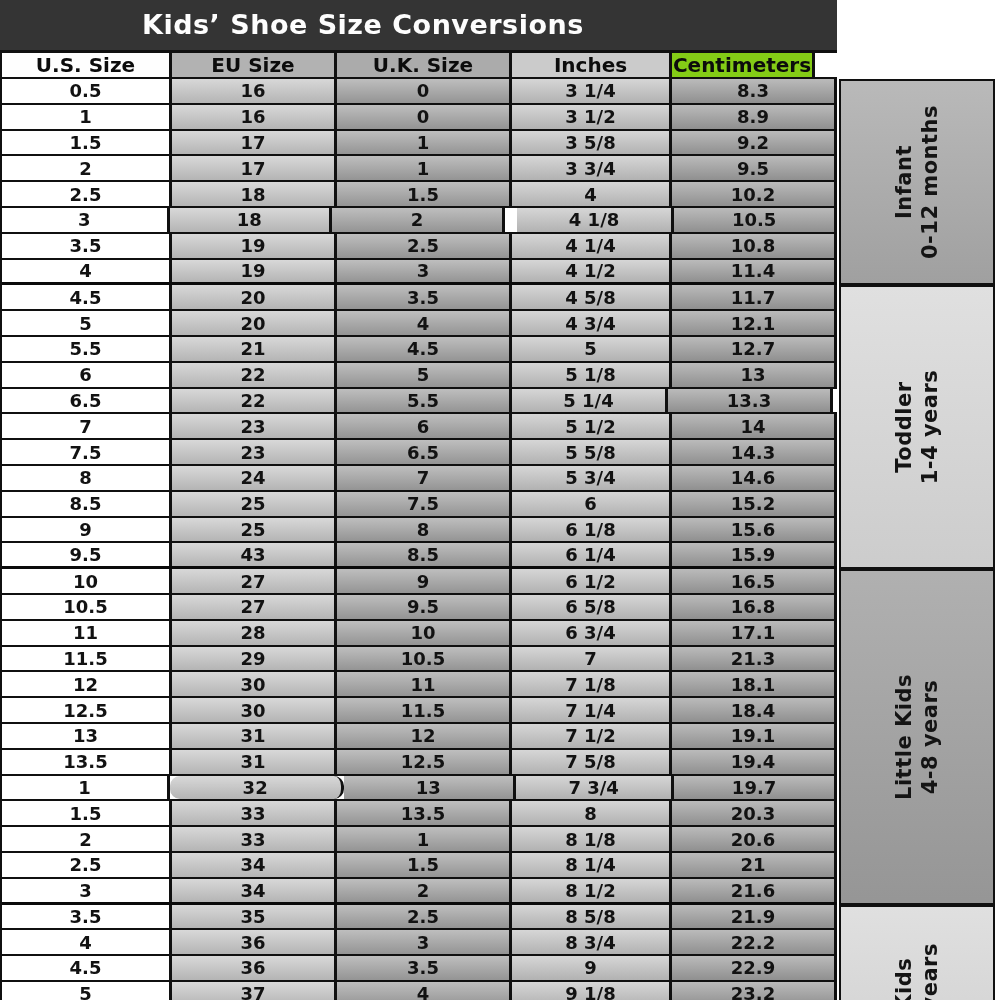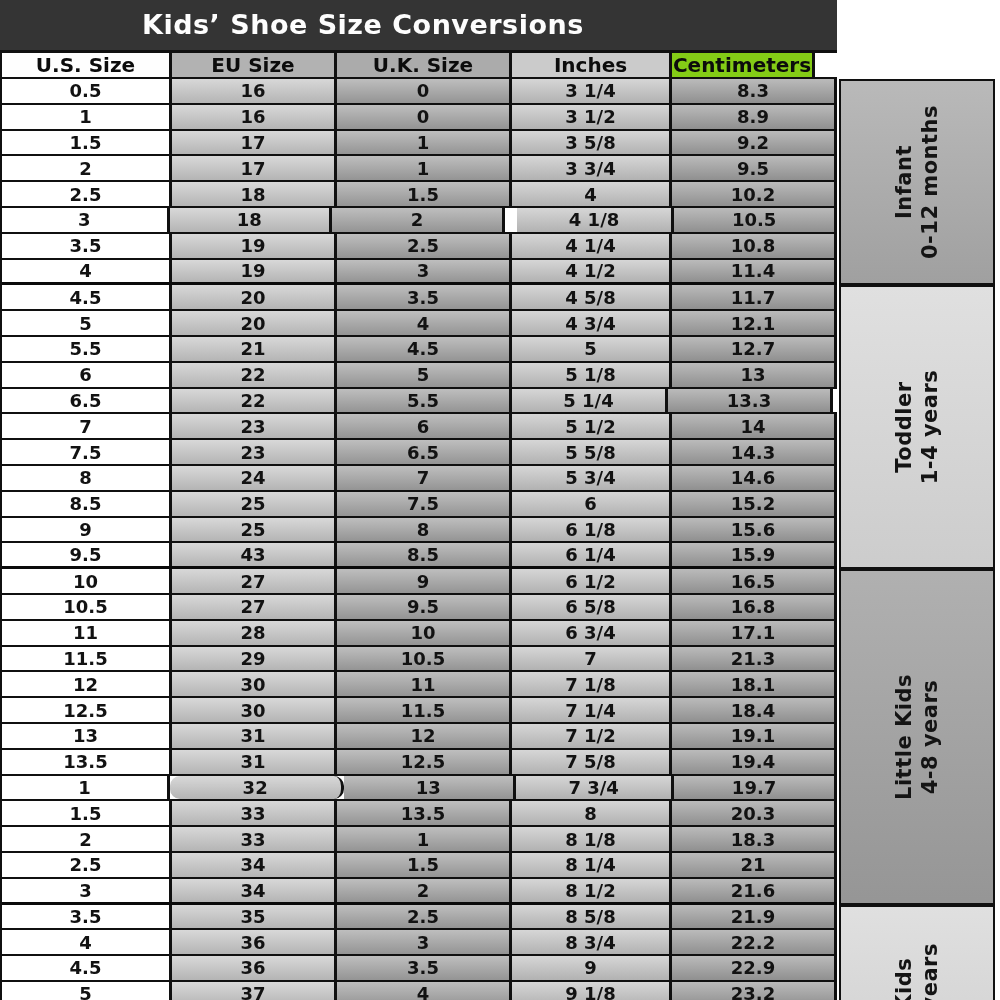--- a/index.html
+++ b/index.html
@@ -247,21 +247,21 @@
           <div class="cell shade" style="width: 165px; background-color: rgb(201, 201, 201);">33</div>
           <div class="cell shade" style="width: 175px; background-color: rgb(165, 165, 165);">13.5</div>
           <div class="cell shade" style="width: 160px; background-color: rgb(198, 198, 198);">8</div>
           <div class="cell shade" style="width: 165px; background-color: rgb(160, 160, 160);">20.3</div>
         </div>
         <div class="row">
           <div class="cell" style="width: 170px; background-color: rgb(255, 255, 255);">2</div>
           <div class="cell shade" style="width: 165px; background-color: rgb(201, 201, 201);">33</div>
           <div class="cell shade" style="width: 175px; background-color: rgb(165, 165, 165);">1</div>
           <div class="cell shade" style="width: 160px; background-color: rgb(198, 198, 198);">8 1/8</div>
-          <div class="cell shade" style="width: 165px; background-color: rgb(160, 160, 160);">18.3</div>
+          <div class="cell shade" style="width: 165px; background-color: rgb(160, 160, 160);">20.6</div>
         </div>
         <div class="row">
           <div class="cell" style="width: 170px; background-color: rgb(255, 255, 255);">2.5</div>
           <div class="cell shade" style="width: 165px; background-color: rgb(201, 201, 201);">34</div>
           <div class="cell shade" style="width: 175px; background-color: rgb(165, 165, 165);">1.5</div>
           <div class="cell shade" style="width: 160px; background-color: rgb(198, 198, 198);">8 1/4</div>
           <div class="cell shade" style="width: 165px; background-color: rgb(160, 160, 160);">21</div>
         </div>
         <div class="row group-end">
           <div class="cell" style="width: 170px; background-color: rgb(255, 255, 255);">3</div>

